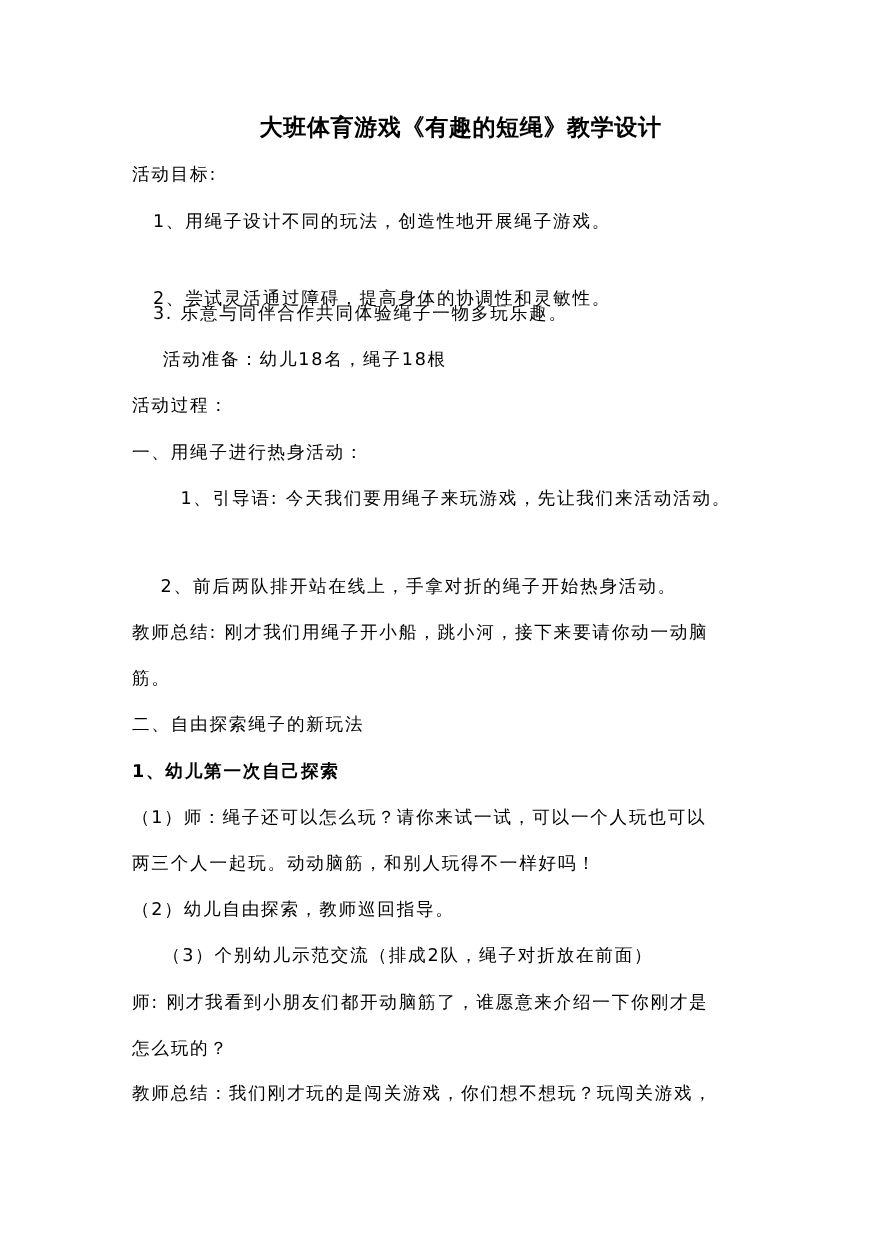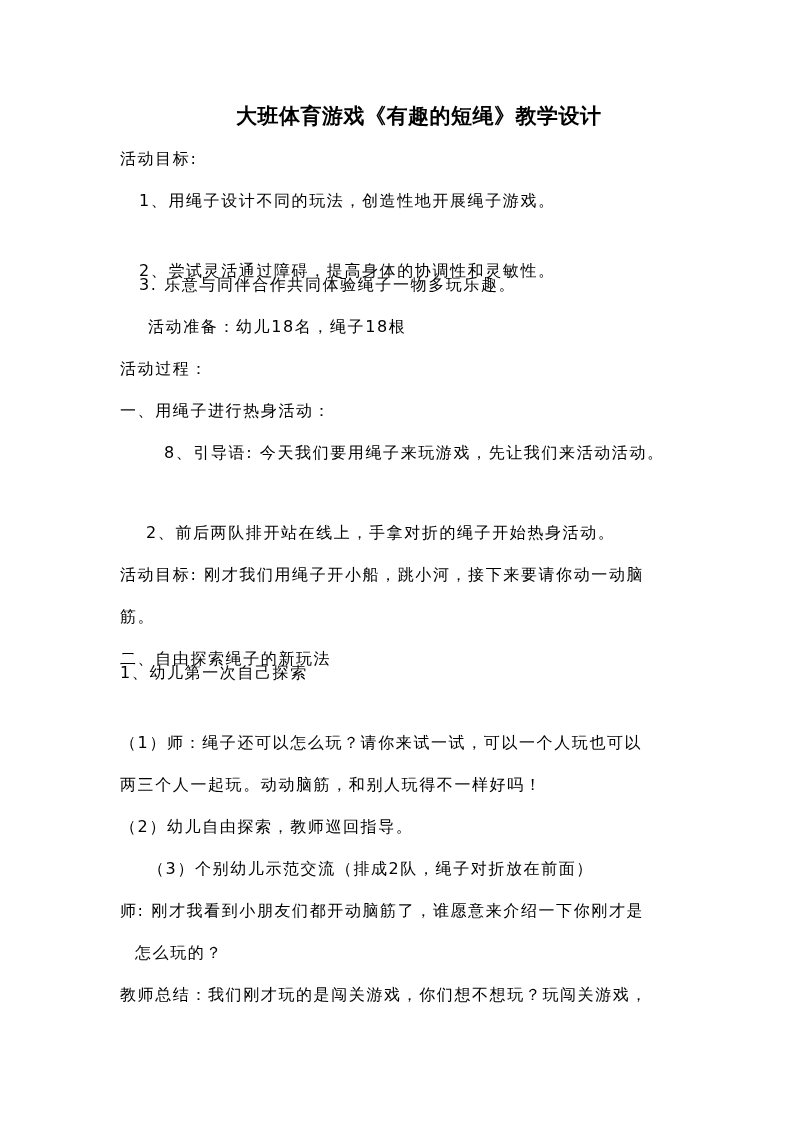--- a/index.html
+++ b/index.html
@@ -14,27 +14,27 @@
 <div>
   <div class="line title" style="left:236px; top:106px;">大班体育游戏《有趣的短绳》教学设计</div>
 
   <div class="line" style="left:120px; top:149px;">活动目标:</div>
   <div class="line" style="left:139px; top:191px;">1、用绳子设计不同的玩法，创造性地开展绳子游戏。</div>
   <div class="line" style="left:139px; top:233px;margin-top:28px;">2、尝试灵活通过障碍，提高身体的协调性和灵敏性。</div>
   <div class="line" style="left:139px; top:275px;">3. 乐意与同伴合作共同体验绳子一物多玩乐趣。</div>
   <div class="line" style="left:120px; top:317px;margin-left:28px;">活动准备：幼儿18名，绳子18根</div>
   <div class="line" style="left:120px; top:359px;">活动过程：</div>
   <div class="line" style="left:120px; top:401px;">一、用绳子进行热身活动：</div>
-  <div class="line" style="left:164px; top:443px;">8、引导语: 今天我们要用绳子来玩游戏，先让我们来活动活动。</div>
+  <div class="line" style="left:164px; top:443px;">1、引导语: 今天我们要用绳子来玩游戏，先让我们来活动活动。</div>
 
   <div class="line" style="left:146px; top:523px;">2、前后两队排开站在线上，手拿对折的绳子开始热身活动。</div>
-  <div class="line" style="left:120px; top:565px;">活动目标: 刚才我们用绳子开小船，跳小河，接下来要请你动一动脑</div>
+  <div class="line" style="left:120px; top:565px;">教师总结: 刚才我们用绳子开小船，跳小河，接下来要请你动一动脑</div>
   <div class="line" style="left:120px; top:607px;">筋。</div>
   <div class="line" style="left:120px; top:649px;">二、自由探索绳子的新玩法</div>
-  <div class="line" style="left:120px; top:663px;">1、幼儿第一次自己探索</div>
+  <div class="line" style="left:120px; top:691px;font-weight:bold;">1、幼儿第一次自己探索</div>
   <div class="line" style="left:120px; top:733px;">（1）师：绳子还可以怎么玩？请你来试一试，可以一个人玩也可以</div>
   <div class="line" style="left:120px; top:775px;">两三个人一起玩。动动脑筋，和别人玩得不一样好吗！</div>
   <div class="line" style="left:120px; top:817px;">（2）幼儿自由探索，教师巡回指导。</div>
   <div class="line" style="left:120px; top:859px;margin-left:28px;">（3）个别幼儿示范交流（排成2队，绳子对折放在前面）</div>
   <div class="line" style="left:120px; top:901px;">师: 刚才我看到小朋友们都开动脑筋了，谁愿意来介绍一下你刚才是</div>
-  <div class="line" style="left:120px; top:943px;margin-left:15px;">怎么玩的？</div>
+  <div class="line" style="left:120px; top:943px;">怎么玩的？</div>
   <div class="line" style="left:120px; top:985px;font-family:Liberation Serif, serif;">教师总结：我们刚才玩的是闯关游戏，你们想不想玩？玩闯关游戏，</div>
 </div>
 
 </body></html>

